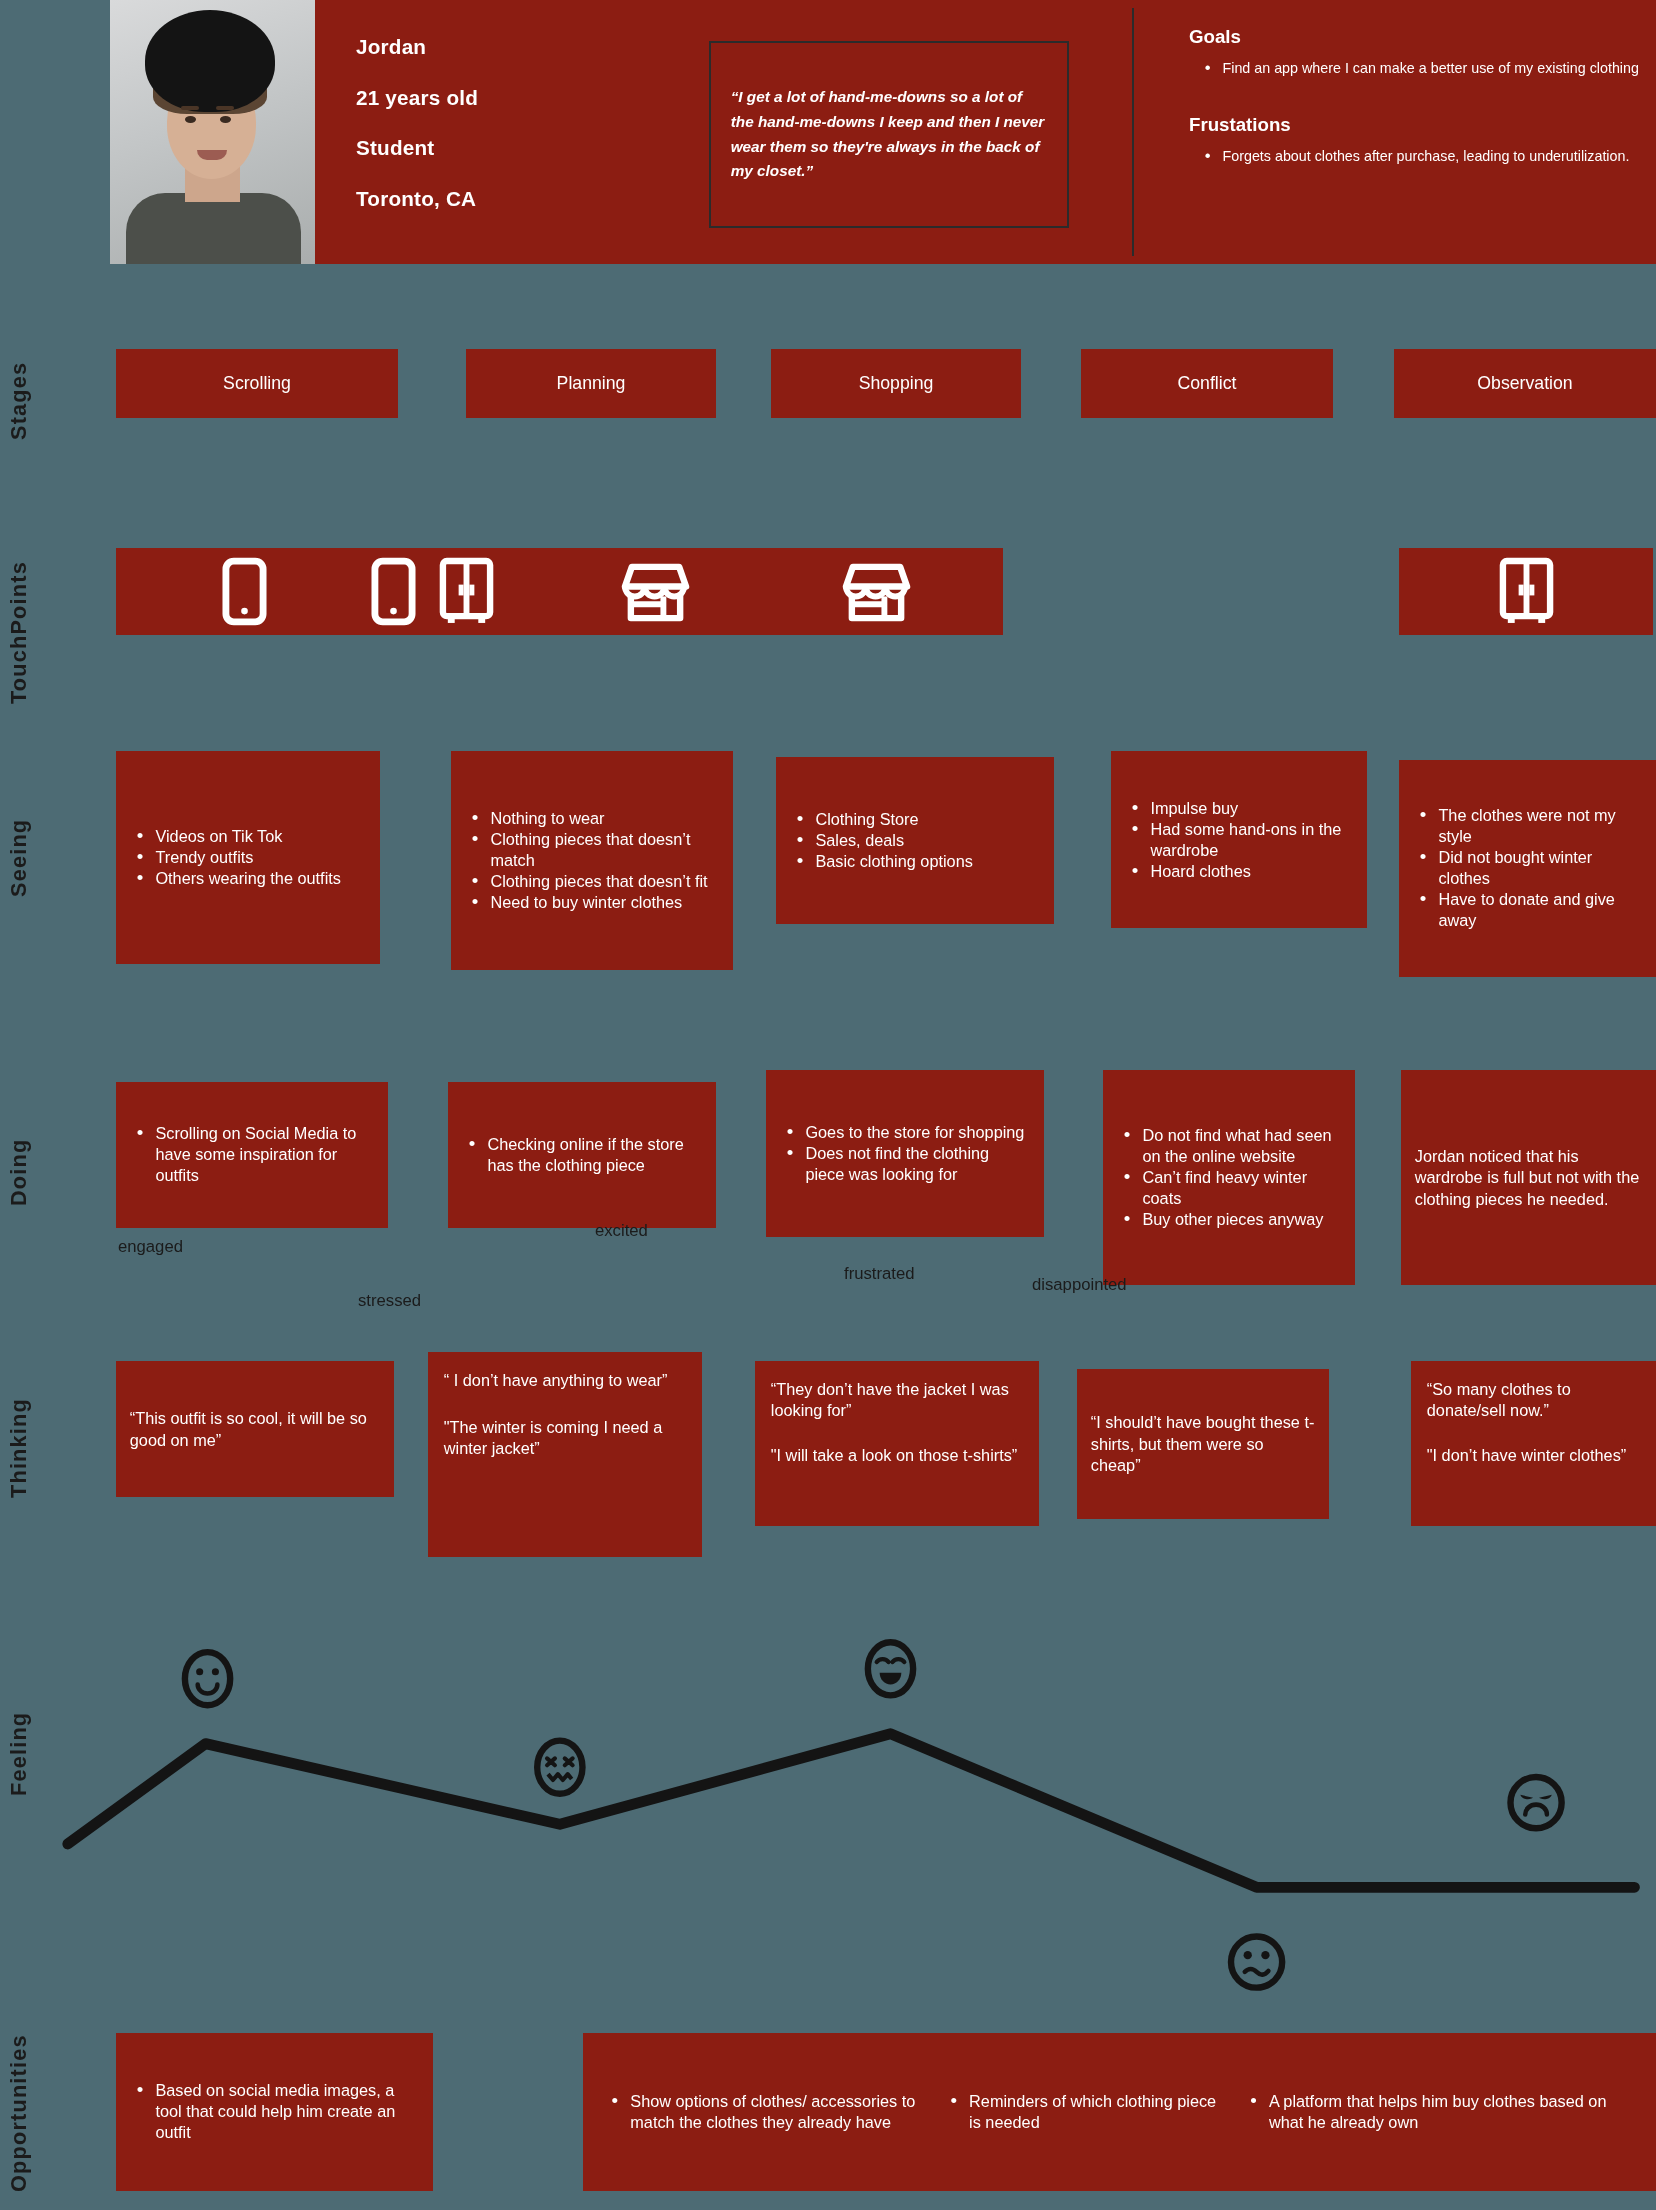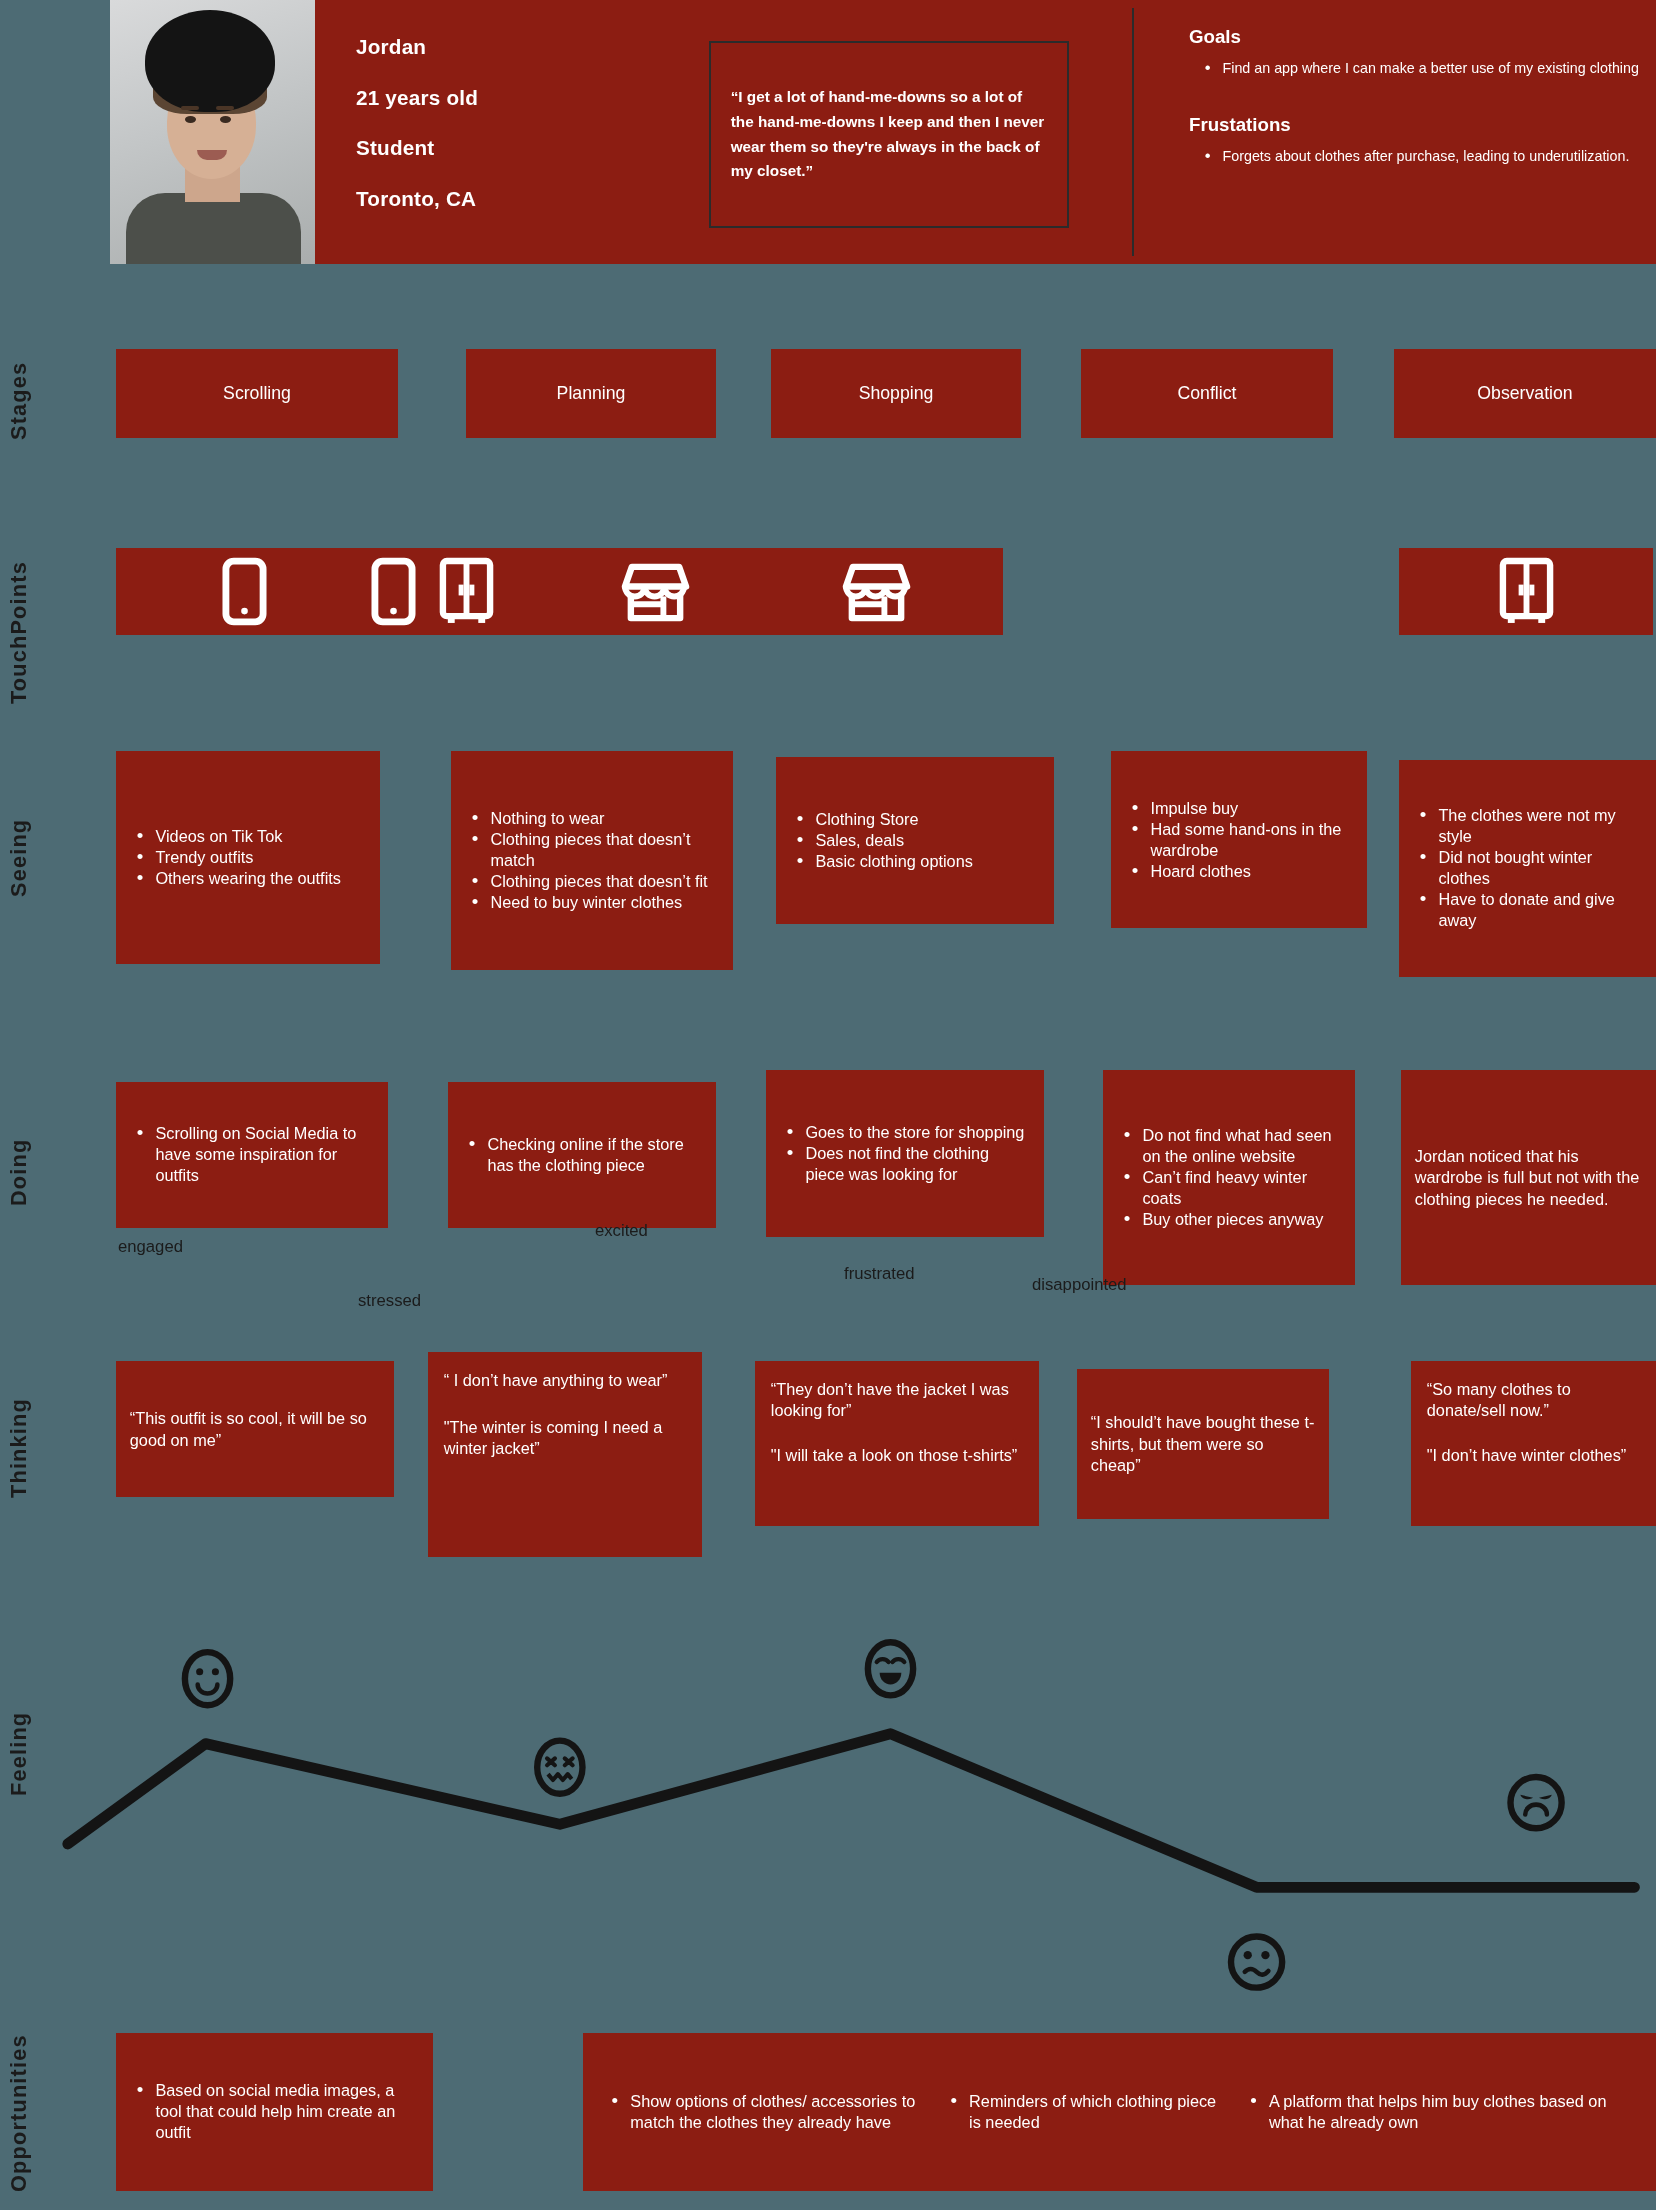--- a/index.html
+++ b/index.html
@@ -41,21 +41,21 @@
 
   .persona-info {
     padding: 35px 0 8px 41px; width: 394px; color:#fff;
   }
   .persona-info div { font-size:20.7px; font-weight:bold; margin-bottom:26.6px; letter-spacing:0.2px; }
 
   .quote-box {
     margin-top: 41px; width: 360px; height: 187px;
     border: 2px solid #2b2b2b; padding: 21.7px 19.7px;
     color:#fff; font-size:15.3px; line-height:1.62; font-weight:bold;
-    display:flex; align-items:center;
+    display:flex; align-items:center;font-style:italic;
   }
 
   .divider-v { width: 2px; background:#2b2b2b; margin: 7.9px 0 7.9px 63px; height:248px; }
 
   .gf { padding: 25.6px 0 0 55px; color:#fff; width:512px; }
   .gf h3 { font-size:18.7px; font-weight:bold; margin-bottom:11.8px; }
   .gf ul { list-style:none; margin:0 0 35px 11.8px; }
   .gf li { position:relative; padding-left:21.7px; font-size:14.3px; line-height:1.35; }
   .gf li::before { content:"•"; position:absolute; left:3.9px; top:-2px; font-size:16.7px; }
 
@@ -68,21 +68,21 @@
 
   
   .card { position:absolute; background:#8c1d12; color:#fff; }
   .card ul { list-style:none; margin:0; }
   .card li { position:relative; padding-left:25.6px; font-size:16.3px; line-height:1.3; }
   .card li::before { content:"•"; position:absolute; left:6.9px; top:-2px; font-size:18.7px; }
   .card p { font-size:16.3px; line-height:1.32; }
 
   .stage-card {
     display:flex; align-items:center; justify-content:center;
-    font-size:17.7px; height:89px;
+    font-size:17.7px; height:69px;
   }
   .tp-card { display:flex; align-items:center; justify-content:center; gap:21.7px; height:87px; }
 
   .cell-inner { position:absolute; left:0; right:0; top:50%; transform:translateY(-50%); padding:0 13.8px; }
   .cell-top { padding:17.7px 15.8px; }
 
   svg.icon { display:block; }
 
   
   .feeling-svg { position:absolute; left:0; top:1596px; }

